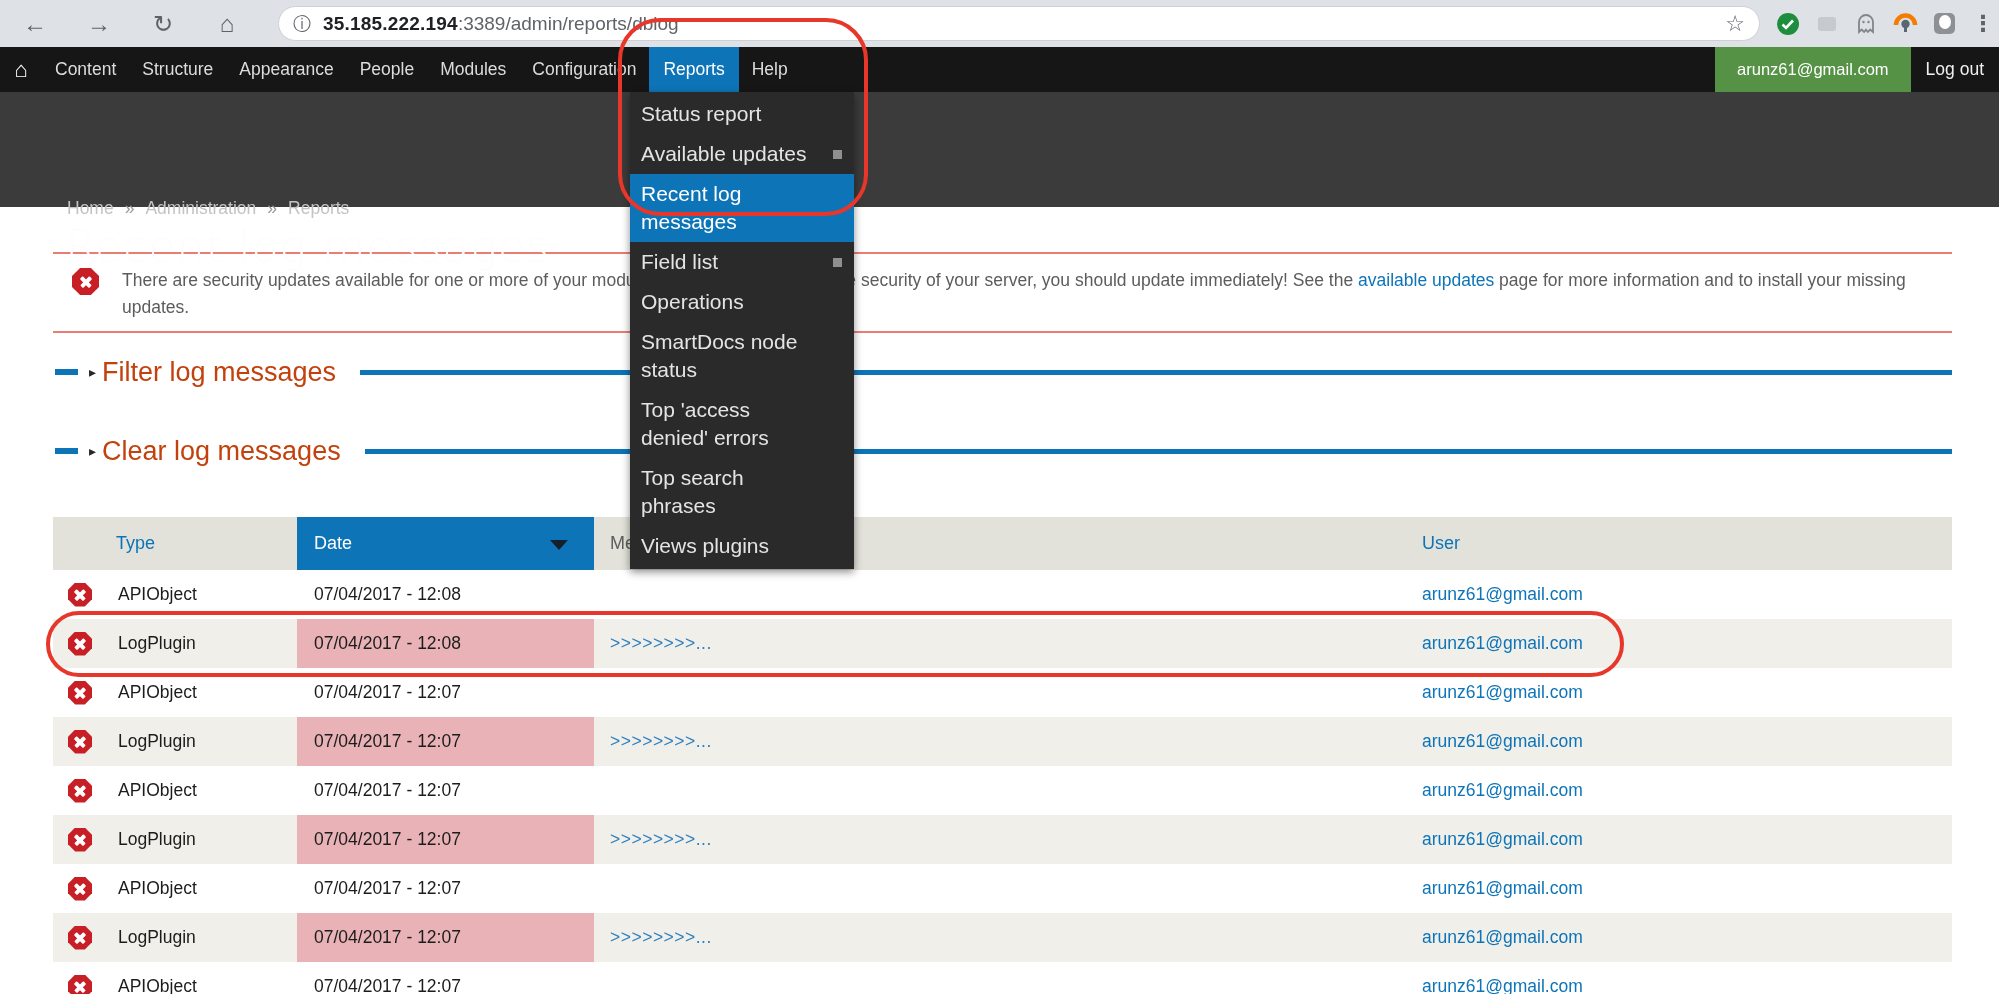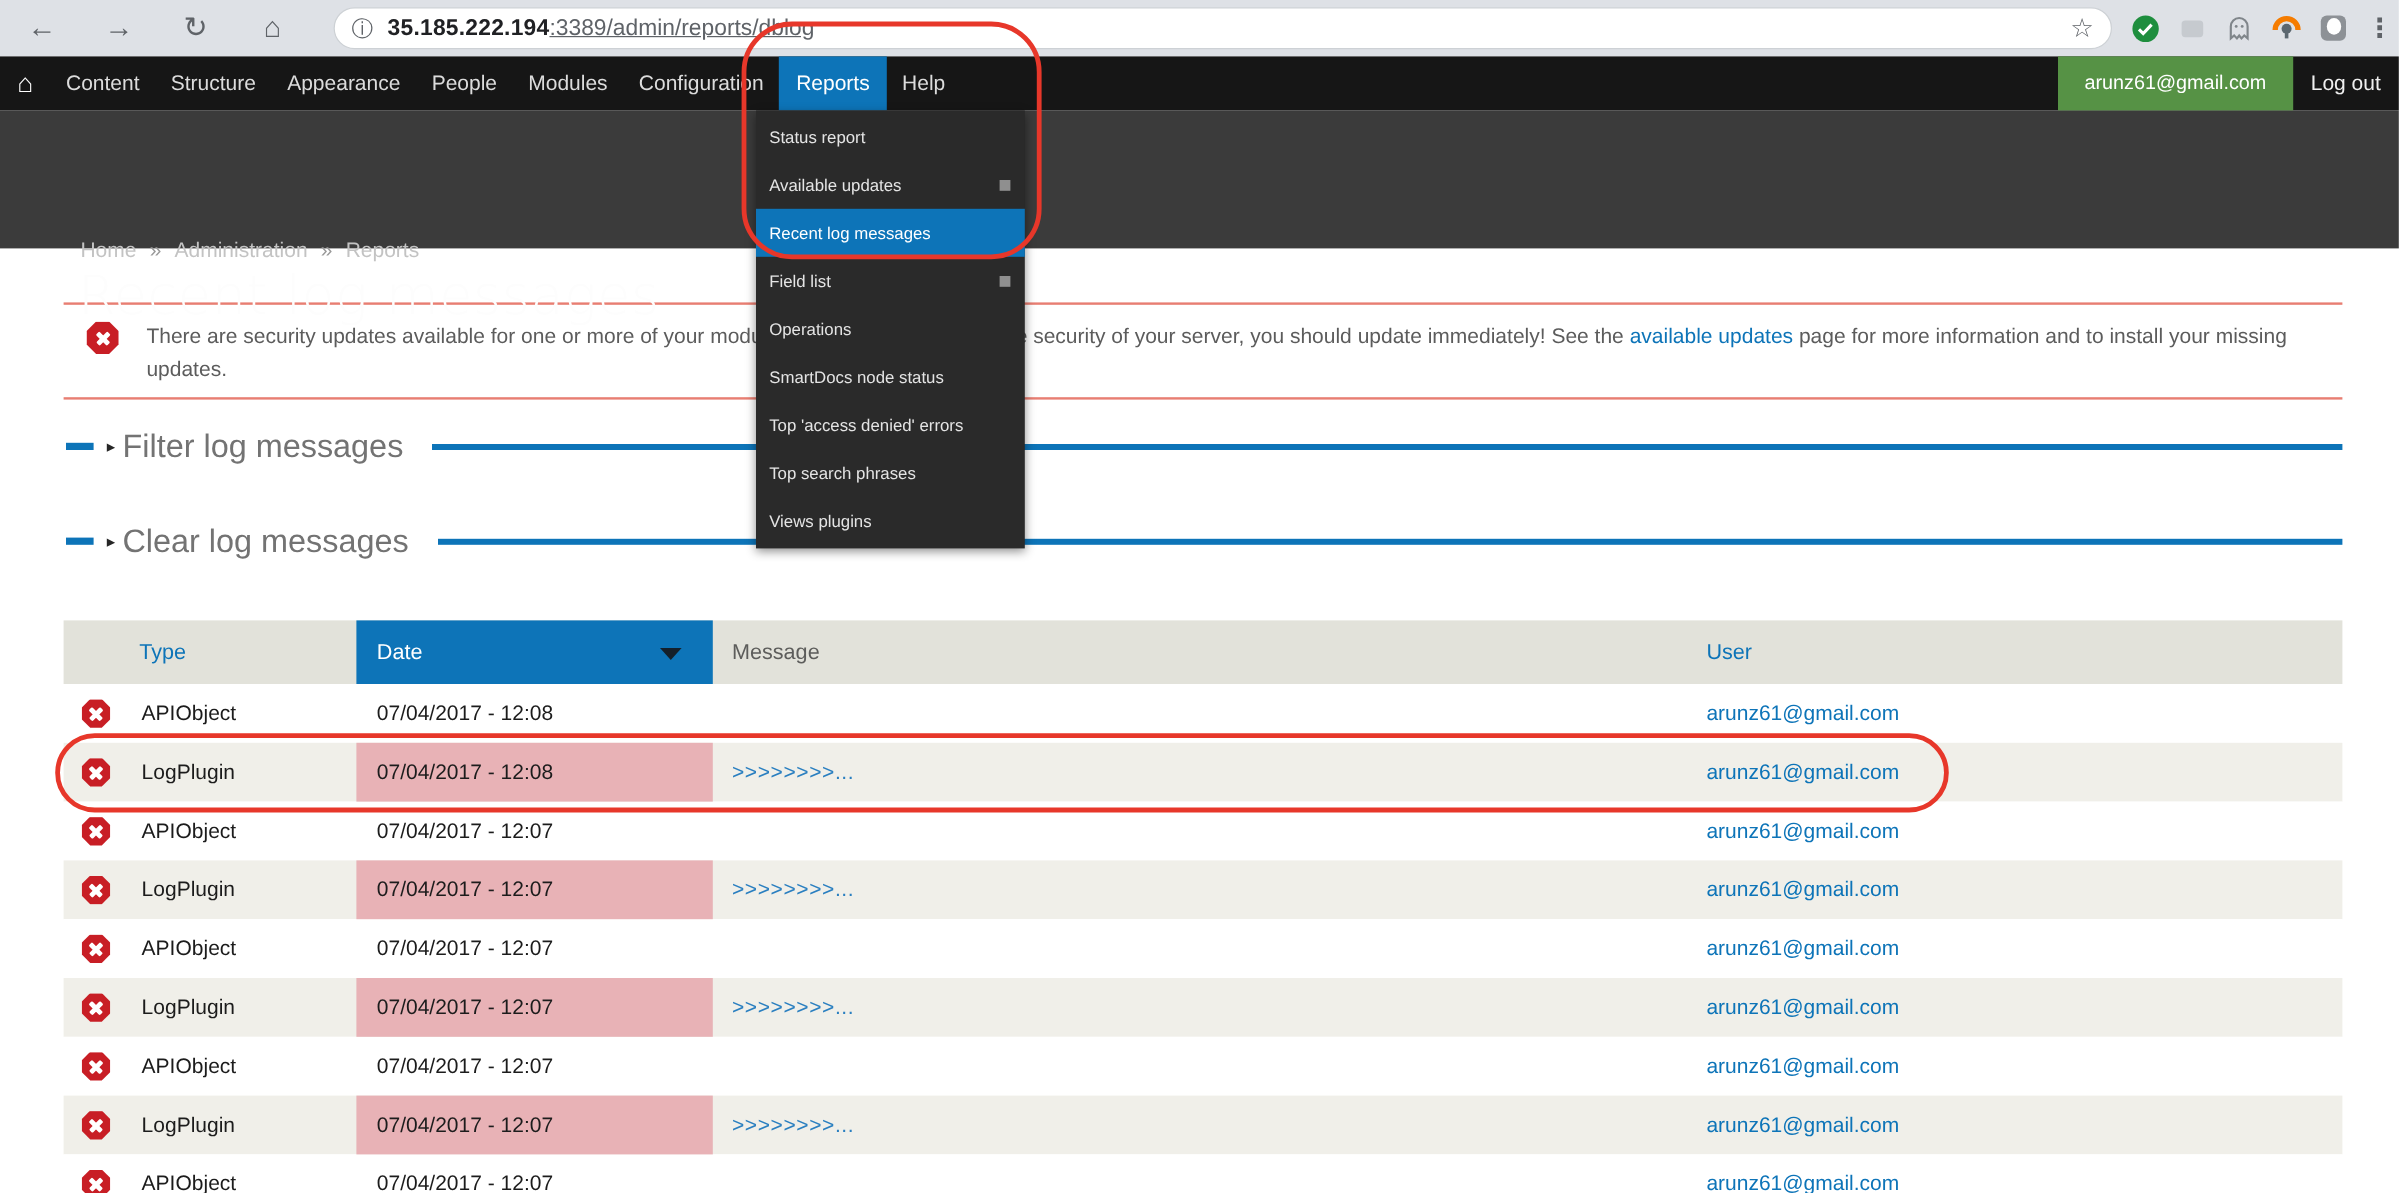--- a/index.html
+++ b/index.html
@@ -8,21 +8,21 @@
 
   
   #chrome { position:absolute; left:0; top:0; width:1999px; height:47px; background:#dee1e6; z-index:30; }
   .nav-icons { position:absolute; left:22px; top:0; height:47px; display:flex; align-items:center; gap:38px;
                color:#5f6368; font-size:24px; }
   .nav-icons span { cursor:pointer; width:26px; text-align:center; }
   #urlbar { position:absolute; left:278px; top:6px; width:1482px; height:35px; background:#fff;
             border:1px solid #cdd1d5; border-radius:18px; display:flex; align-items:center; padding:0 14px; }
   #urlbar .info { color:#5f6368; font-size:18px; margin-right:12px; }
   #urlbar .host { color:#202124; font-weight:700; font-size:19px; letter-spacing:.2px; }
-  #urlbar .path { color:#5f6368; font-size:19px;text-decoration:underline; }
+  #urlbar .path { color:#5f6368; font-size:19px; }
   #urlbar .star { margin-left:auto; color:#5f6368; font-size:22px; }
   .ext-icons { position:absolute; top:0; height:47px; display:flex; align-items:center; }
   .ext { width:26px; height:26px; display:flex; align-items:center; justify-content:center; }
   .menu-dots { color:#5f6368; font-size:22px; font-weight:700; }
 
   
   #admin-toolbar { position:absolute; left:0; top:47px; width:1999px; height:45px; background:#161616;
                    display:flex; align-items:stretch; z-index:31; color:#dcdcdc; font-size:17.5px; }
   #tb-home { width:42px; display:flex; align-items:center; justify-content:center; color:#fff; font-size:22px; }
   .tb-item { display:flex; align-items:center; padding:0 13px; cursor:pointer; white-space:nowrap; }
@@ -48,21 +48,21 @@
   .octagon .bar.b1 { width:13px; height:3.5px; transform:translate(-50%,-50%) rotate(45deg); }
   .octagon .bar.b2 { width:13px; height:3.5px; transform:translate(-50%,-50%) rotate(-45deg); }
   #alert .octagon { position:absolute; left:19px; top:14px; width:27px; height:27px; }
   #alert-text { position:absolute; left:69px; top:13px; width:1800px; font-size:17.5px; line-height:27px; color:#5c5c5c; }
   #alert-text a { color:#0d74b8; text-decoration:none; cursor:pointer; }
 
   
   .section-row { position:absolute; left:53px; width:1899px; height:40px; display:flex; align-items:center; z-index:4; }
   .section-dash { width:23px; height:6px; background:#0d74b8; margin:0 11px 0 2px; flex:none; }
   .section-tri { color:#262626; font-size:14px; margin-right:6px; flex:none; }
-  .section-link { color:#737373; font-size:27px; font-weight:300; cursor:pointer; white-space:nowrap; }
+  .section-link { color:#c2410c; font-size:27px; font-weight:300; cursor:pointer; white-space:nowrap; }
   .section-rule { flex:1; height:5px; background:#0d74b8; margin-left:24px; }
 
   
   #log-table { position:absolute; left:53px; top:517px; width:1899px; z-index:4; }
   .t-head { display:grid; grid-template-columns:244px 297px 811px 316px 1fr; height:53px; background:#e2e2da; }
   .t-head > div { display:flex; align-items:center; font-size:18px; }
   .th-type { padding-left:63px; }
   .th-type span, .th-user span { color:#0d74b8; cursor:pointer; }
   .th-date { background:#0d74b8; color:#fff; padding-left:17px; position:relative; cursor:pointer; }
   .sort-arrow { position:absolute; right:26px; top:50%; margin-top:-4px; width:0; height:0;
@@ -77,21 +77,21 @@
   .cell-date { padding-left:17px; }
   .t-row.highlight .cell-date { background:#e8b2b6; }
   .cell-msg { padding-left:16px; }
   .cell-msg a { color:#2a7fc0; text-decoration:none; cursor:pointer; letter-spacing:.5px; }
   .cell-user { padding-left:17px; }
   .cell-user a { color:#0d74b8; text-decoration:none; cursor:pointer; }
 
   
   #reports-menu { position:absolute; left:630px; top:92px; width:224px; background:#2a2a2a; z-index:40;
                   box-shadow:0 3px 8px rgba(0,0,0,.45); padding:2px 0 3px 0; }
-  .menu-item { position:relative; padding:6px 34px 6px 11px; font-size:14px; line-height:28px;
+  .menu-item { position:relative; padding:6px 34px 6px 11px; font-size:21px; line-height:28px;
                color:#e4e4e4; cursor:pointer; }
   .menu-item.active { background:#0d74b8; color:#fff; }
   .menu-item .indicator { display:none; position:absolute; right:12px; top:16px; width:9px; height:9px; background:#8f8f8f; }
   .menu-item.has-indicator .indicator { display:block; }
 
   
   .annotation { position:absolute; border:4px solid #e7372a; pointer-events:none; z-index:60; background:transparent; }
   #circle-menu { left:618px; top:18px; width:250px; height:198px; border-radius:42px; }
   #circle-row  { left:46px; top:611px; width:1578px; height:66px; border-radius:34px; }
 

